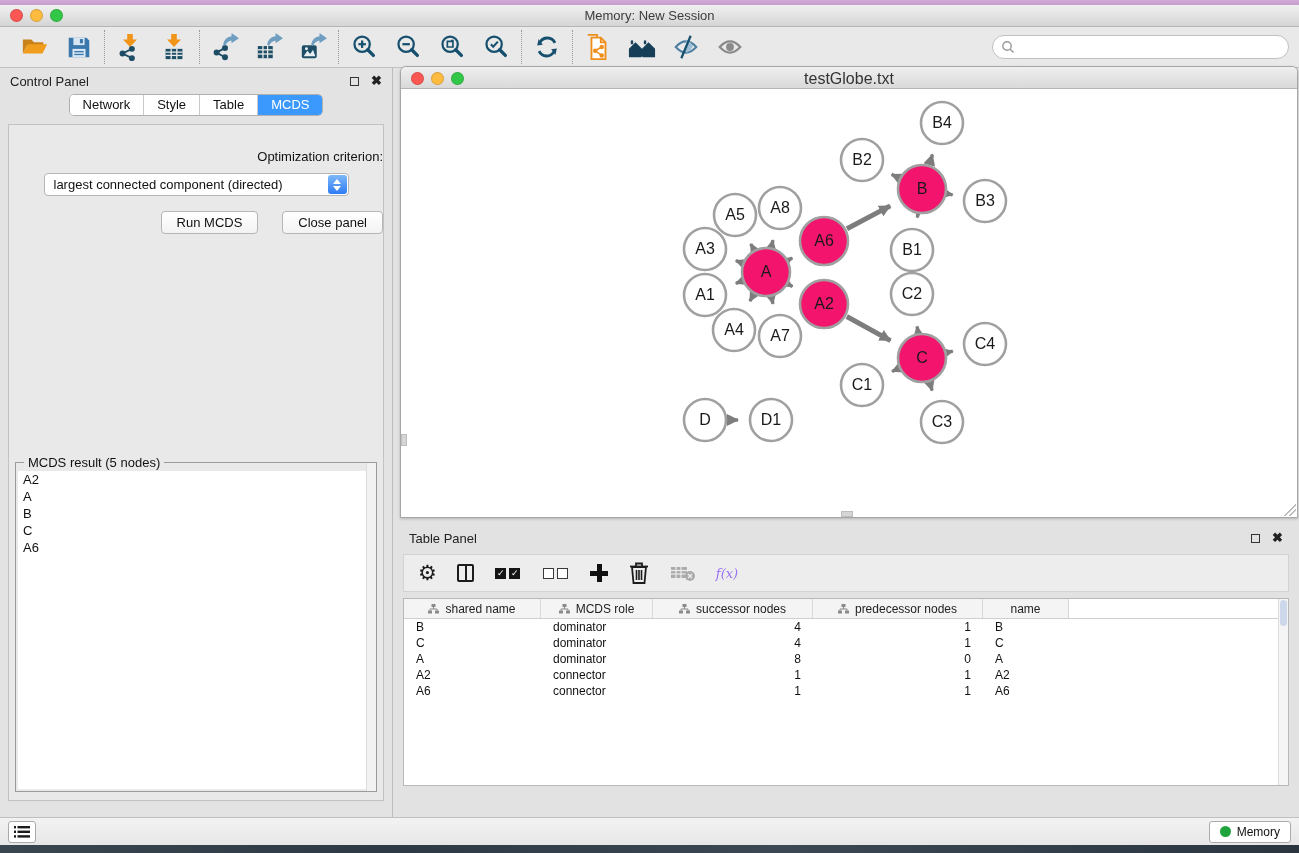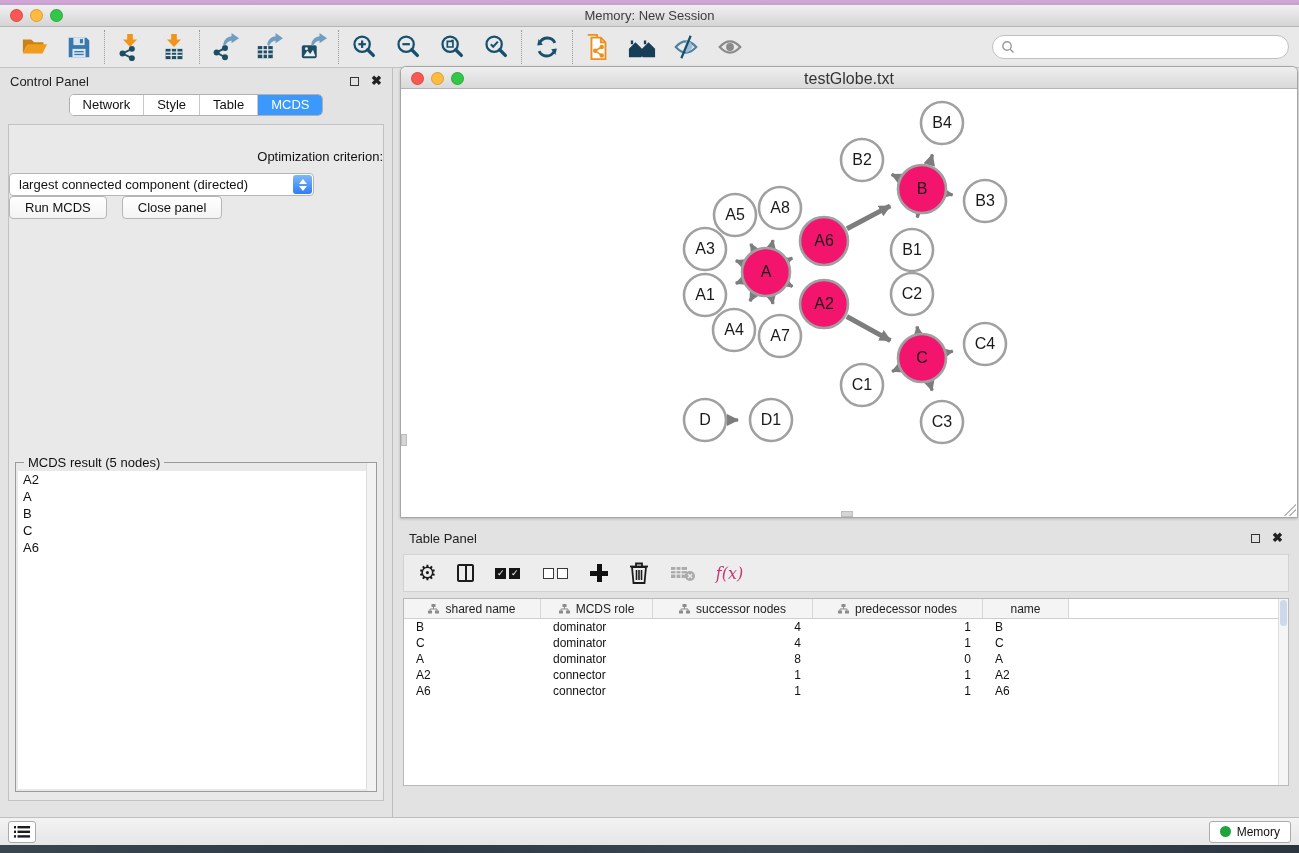--- a/index.html
+++ b/index.html
@@ -44,33 +44,33 @@
     background:#fff; overflow:hidden; }
   .seg .item { padding:2px 13px 3px; font-size:13px; color:#111; cursor:pointer;
     border-left:1px solid #c9c9c9; background:#fff; white-space:nowrap; }
   .seg .item:first-child { border-left:none; }
   .seg .item.active { background:#3b99fd; color:#fff; }
   .cp-tabs { text-align:center; height:26px; }
 
   .cp-content { position:absolute; left:8px; right:8px; top:56px; bottom:16px;
     background:#e9e9e9; border:1px solid #c2c2c2; }
   .opt-label { text-align:right; margin-top:24px; font-size:13px; color:#111; }
-  .select-row { display:flex; justify-content:flex-start; margin-top:9px; }
+  .select-row { display:flex; justify-content:center; margin-top:9px; }
   .mac-select { width:305px; height:23px; background:#fff; border:1px solid #b6b6b6;
     border-radius:4px; display:flex; align-items:center; cursor:pointer; }
   .mac-select .sel-text { flex:1; font-size:13px; padding-left:9px; color:#111;
     white-space:nowrap; overflow:hidden; }
   .sel-stepper { width:19px; height:19px; margin-right:1px; border-radius:3px;
     background:linear-gradient(#7db8f7,#2f7cf6); display:flex; flex-direction:column;
     align-items:center; justify-content:center; gap:2px; }
   .chev-up { width:0; height:0; border-left:4px solid transparent;
     border-right:4px solid transparent; border-bottom:5px solid #fff; }
   .chev-down { width:0; height:0; border-left:4px solid transparent;
     border-right:4px solid transparent; border-top:5px solid #fff; }
-  .btn-row { display:flex; justify-content:flex-start; gap:15px; }
+  .btn-row { display:flex; justify-content:flex-end; gap:24px; margin-top:15px; }
   .mac-btn { background:linear-gradient(#ffffff,#f3f3f3); border:1px solid #b6b6b6;
     border-radius:4px; font-size:13px; padding:3px 15px; color:#111; cursor:pointer; }
 
   .result-group { position:absolute; left:6px; right:6px; top:337px; bottom:8px;
     border:1px solid #9b9b9b; }
   .result-legend { position:absolute; top:-8px; left:8px; background:#e9e9e9;
     padding:0 4px; font-size:13px; color:#111; }
   .result-list { position:absolute; inset:8px 2px 2px 2px; background:#fff;
     overflow:hidden; }
   .result-item { font-size:13px; color:#111; padding:1px 0 1px 5px; line-height:15px; }
@@ -114,22 +114,22 @@
     width:2px; background:#1c1c1c; }
   .cbx { width:11px; height:11px; display:inline-block; margin:0 1.5px; }
   .cbx.checked { background:#151515; color:#fff; font-size:9px; line-height:11px;
     text-align:center; }
   .cbx.empty { border:1.5px solid #3a3a3a; background:#fff; }
   .plus-glyph { position:relative; width:18px; height:18px; }
   .plus-glyph::before { content:""; position:absolute; left:7px; top:0; width:5px;
     height:18px; background:#111; }
   .plus-glyph::after { content:""; position:absolute; top:7px; left:0; width:18px;
     height:5px; background:#111; }
-  .fx-glyph { font-family:"DejaVu Serif", serif; font-style:italic; font-size:16px;
-    color:#be185d; }
+  .fx-glyph { font-family:"DejaVu Serif", serif; font-style:italic; font-size:13px;
+    color:#8b5cf6; }
   .disabled-tool { opacity:.85; }
 
   .tp-table { margin:6px 10px 0; height:188px; background:#fff;
     border:1px solid #b9b9b9; position:relative; overflow:hidden; }
   .thead-row { display:flex; height:20px; border-bottom:1px solid #cfcfcf; }
   .th { background:#f4f4f4; border-right:1px solid #d8d8d8; display:flex;
     align-items:center; justify-content:center; gap:6px; font-size:12px; color:#222; }
   .tb-row { display:flex; height:16px; }
   .td { font-size:12px; color:#111; padding:1px 12px 0; white-space:nowrap;
     overflow:hidden; }

